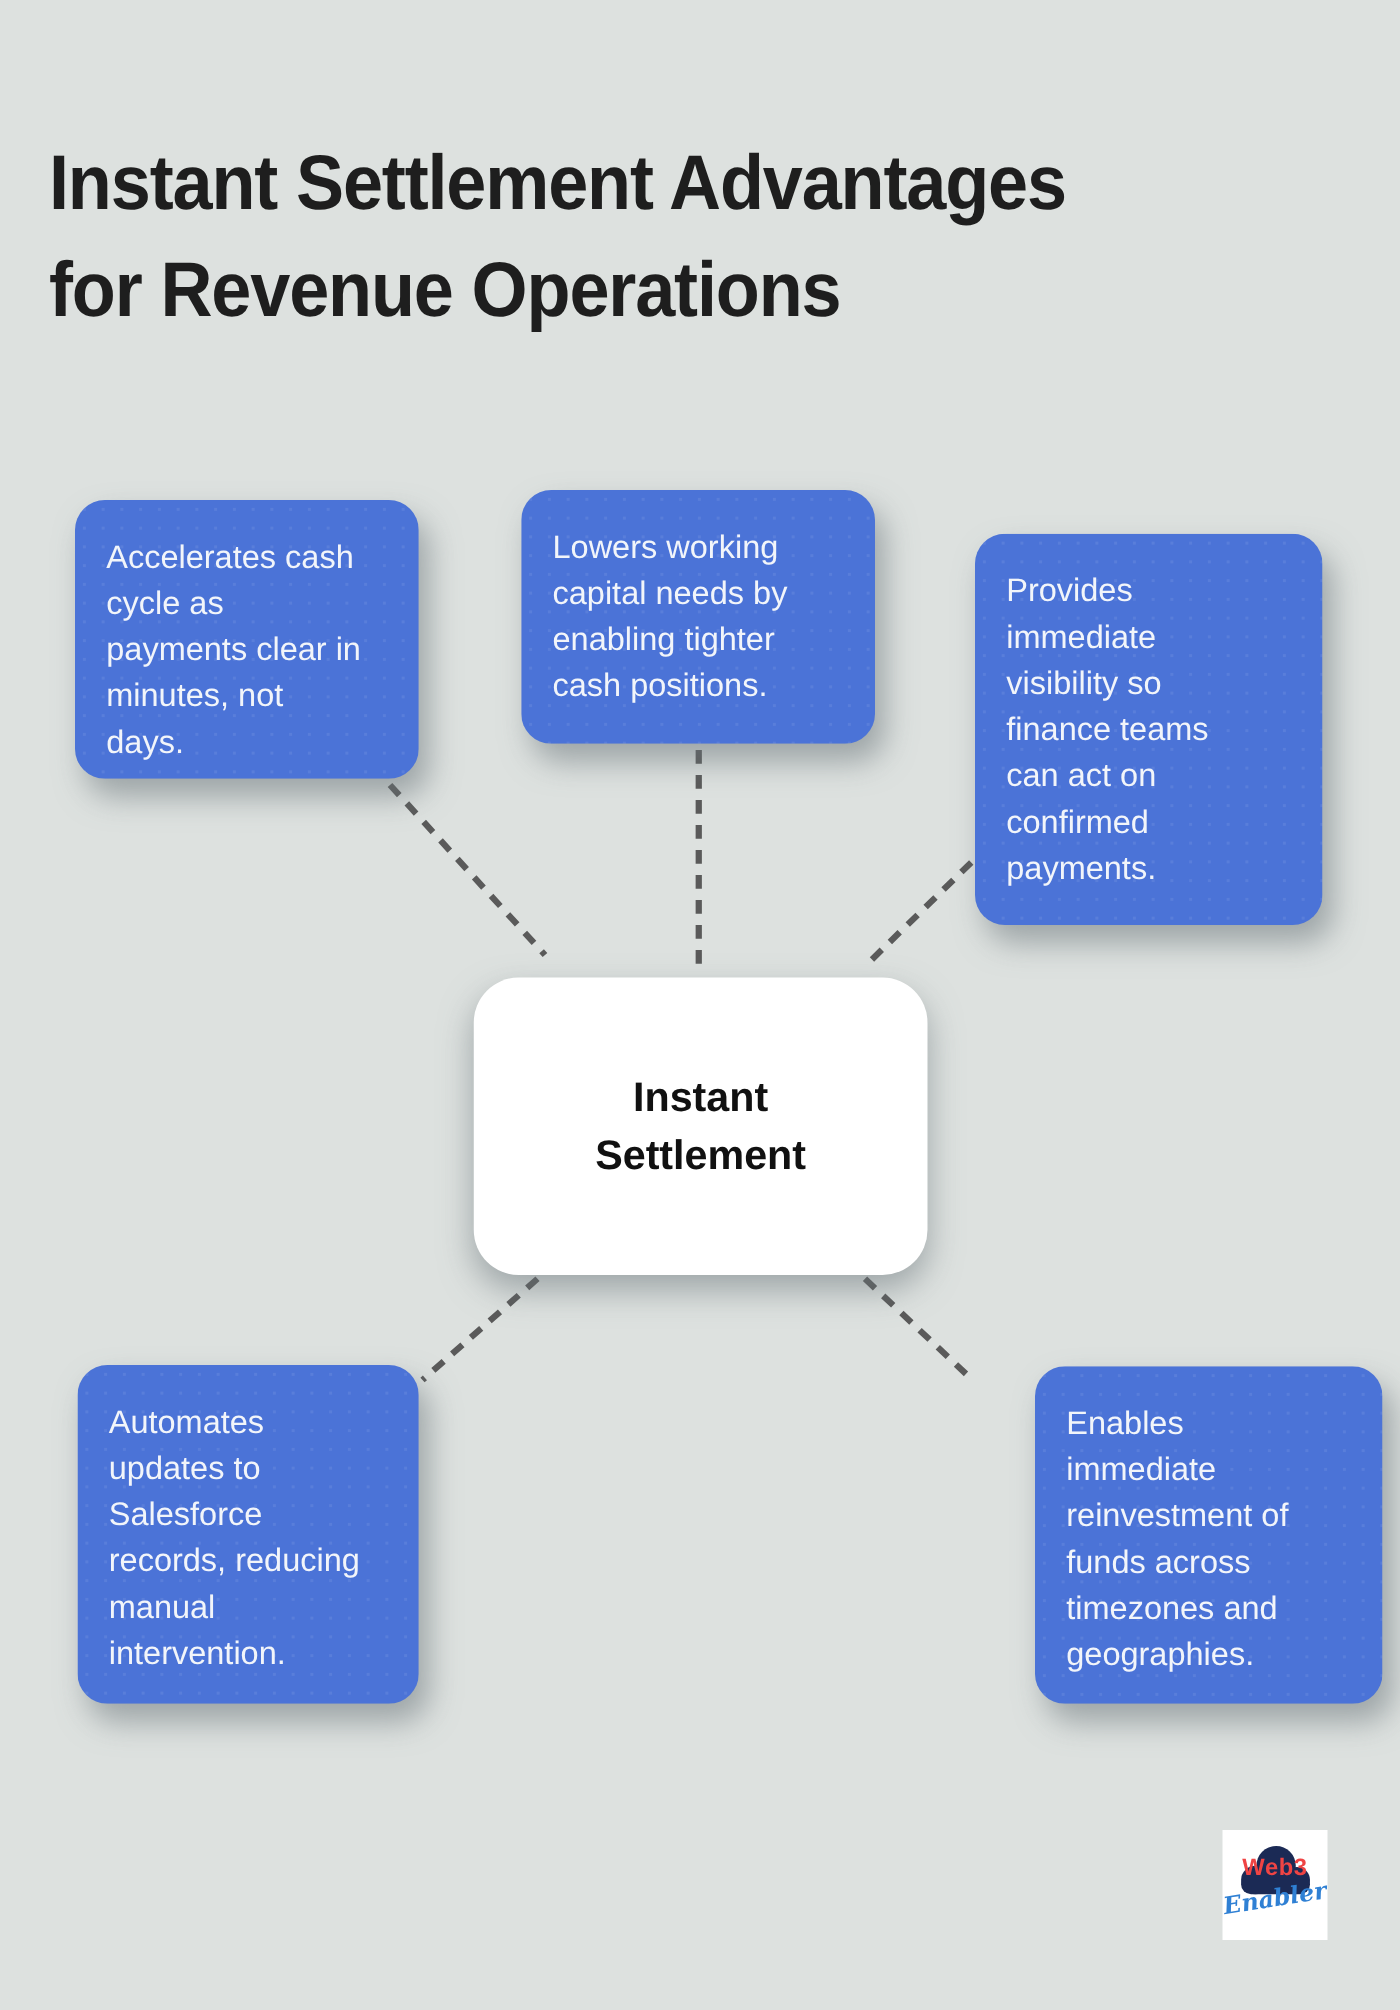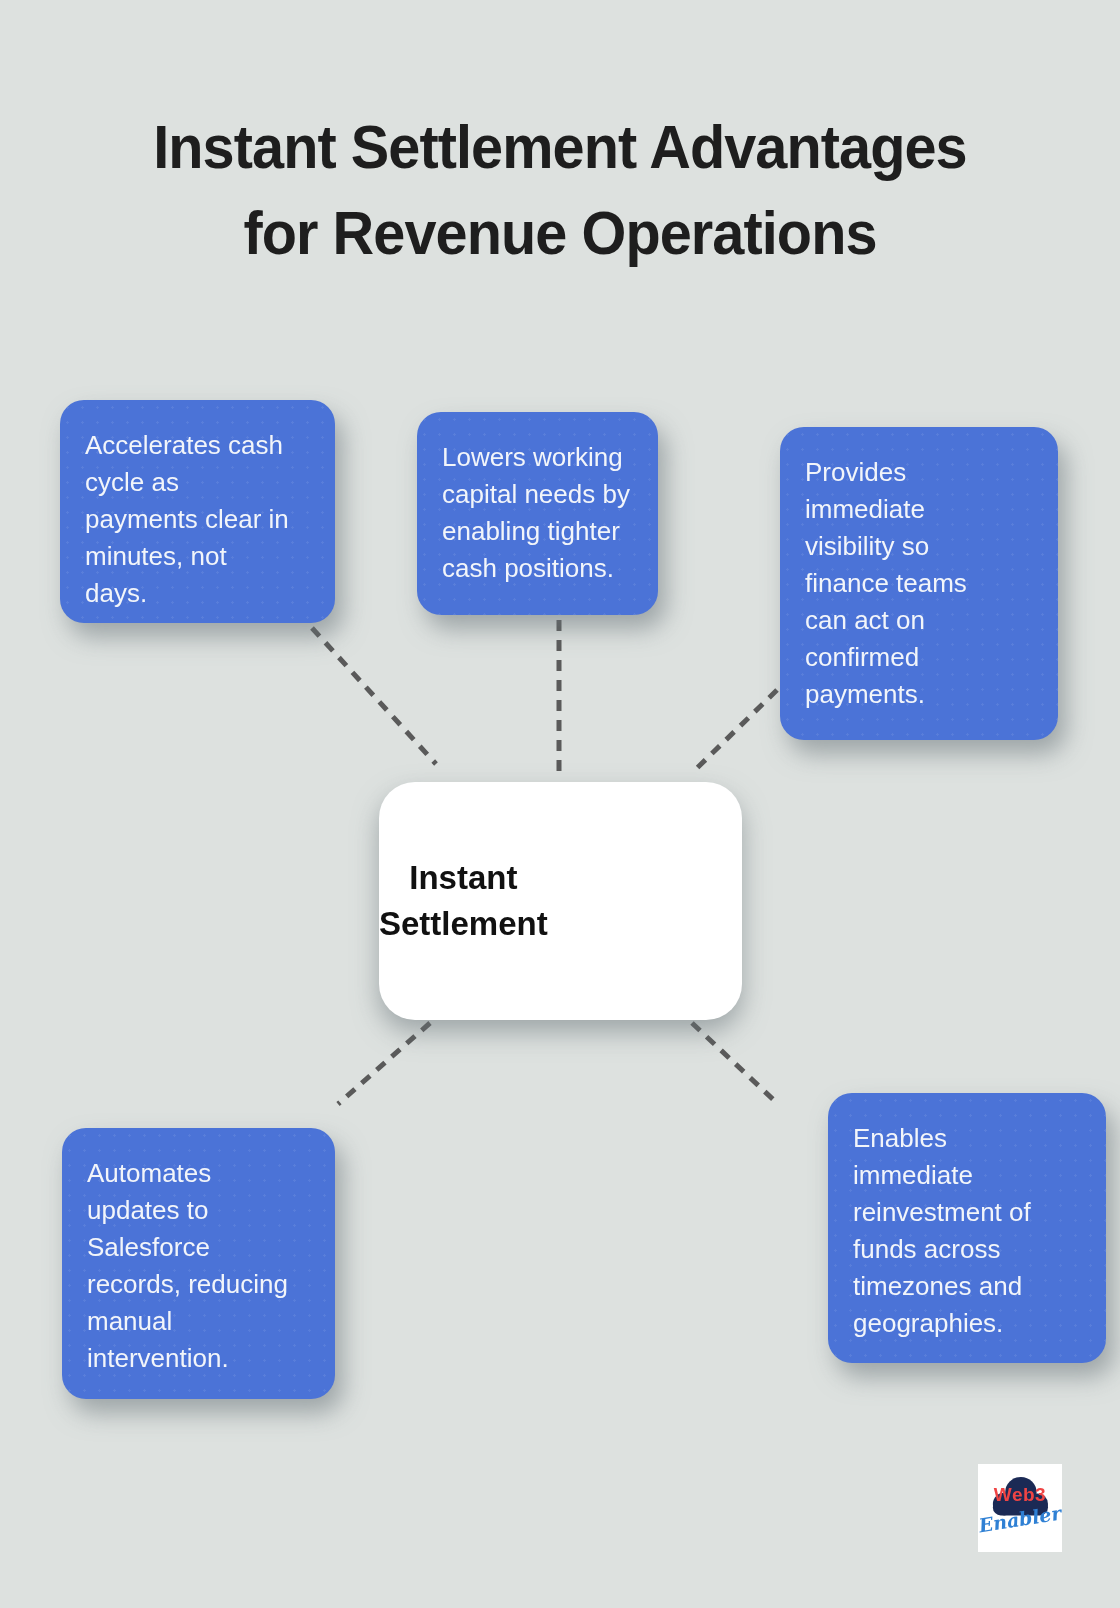--- a/index.html
+++ b/index.html
@@ -11,21 +11,21 @@
     height: 1608px;
     background: #dde1df;
     overflow: hidden;
   }
 
   .title {
     position: absolute;
     top: 104px;
     left: 0;
     width: 100%;
-    text-align: center;
+    text-align: left;
     color: #1e1e1e;
     font-weight: 700;
     font-size: 62px;
     line-height: 86px;
     letter-spacing: -1px;
     margin: 0;
   }
   .title .title-line { display: block; transform: scaleX(0.93); transform-origin: 50% 50%; }
 
   .connectors {
@@ -47,34 +47,34 @@
     border-radius: 24px;
     color: #f2f5fa;
     font-size: 26px;
     line-height: 37px;
     padding: 27px 24px 24px 25px;
     box-shadow: 8px 14px 24px rgba(105,116,122,0.55);
   }
   .advantage-text { margin: 0; white-space: pre-line; }
 
   .box-1 { left: 60px;  top: 400px;  width: 275px; height: 223px; }
-  .box-2 { left: 417px; top: 412px;  width: 241px; height: 203px; }
+  .box-2 { left: 417px; top: 392px;  width: 283px; height: 203px; }
   .box-3 { left: 780px; top: 395px;  width: 278px; height: 313px; margin-top: 32px; }
-  .box-4 { left: 62px;  top: 1092px; width: 273px; height: 271px; margin-top: 36px; }
+  .box-4 { left: 62px;  top: 1092px; width: 273px; height: 271px; }
   .box-5 { left: 780px; top: 1093px; width: 278px; height: 270px; margin-left: 48px; }
 
   .center-node {
     left: 379px; top: 782px;
     width: 363px; height: 238px;
     background: #ffffff;
     border-radius: 36px;
     box-shadow: 0 12px 26px rgba(105,116,122,0.55);
     display: flex;
     align-items: center;
-    justify-content: flex-start;
+    justify-content: center;
   }
   .center-label {
     margin: 0;
     color: #111111;
     font-size: 33px;
     line-height: 46px;
     font-weight: 700;
     text-align: center;
     white-space: pre-line;
   }

